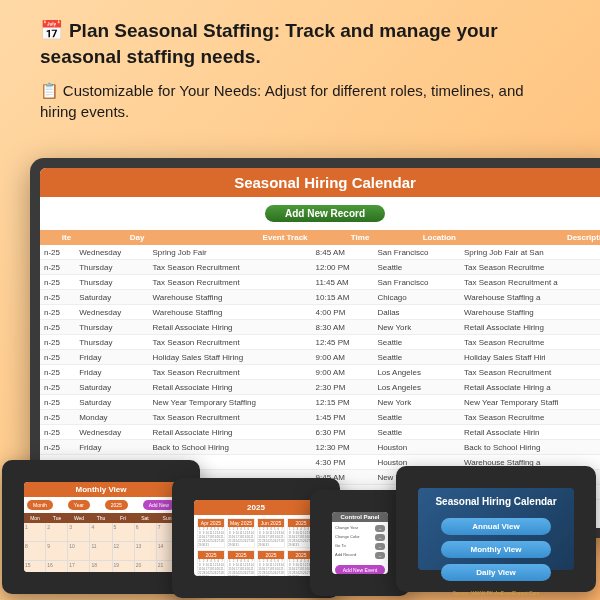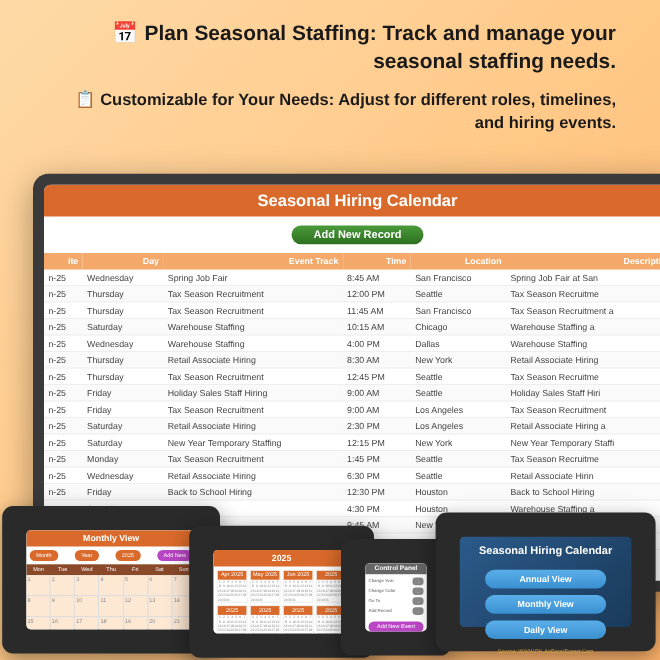--- a/index.html
+++ b/index.html
@@ -1,19 +1,19 @@
 <!DOCTYPE html>
 <html><head>
 <meta charset="utf-8">
 <style>
 *{margin:0;padding:0;box-sizing:border-box;font-family:Arial,sans-serif}
 body{width:600px;height:600px;background:linear-gradient(135deg,#ffd9a6 0%,#ffc988 50%,#ffb36b 100%);overflow:hidden;position:relative}
-.hero{text-align:right;padding:18px 40px 10px}
+.hero{text-align:left;padding:18px 40px 10px}
 .hero h1{font-size:19px;font-weight:700;color:#1a1a1a;line-height:1.35;margin-bottom:12px}
-.hero h2{font-size:15px;font-weight:700;color:#1a1a1a;line-height:1.35}
+.hero h2{font-size:15px;font-weight:400;color:#1a1a1a;line-height:1.35}
 .tablet{position:absolute;left:30px;top:158px;width:590px;height:380px;background:#3a3a3a;border-radius:14px;padding:10px;box-shadow:0 8px 30px rgba(0,0,0,.35)}
 .screen{width:100%;height:100%;background:#fff;border-radius:6px;overflow:hidden;display:flex;flex-direction:column}
 .titlebar{background:#d96a2b;color:#fff;text-align:center;padding:6px;font-size:15px;font-weight:700}
 .btnrow{display:flex;justify-content:center;gap:22px;padding:8px;background:#fff}
 .pill{border-radius:14px;padding:3px 20px;font-size:10px;font-weight:700;color:#fff;border:none;cursor:pointer}
 .pill.green{background:linear-gradient(#4a9b3a,#2d7020)}
 .pill.purple{background:linear-gradient(#b946c4,#8a2a91)}
 .pill.red{background:linear-gradient(#e84545,#b82525)}
 .tbl{width:100%;font-size:8px;border-collapse:collapse}
 .tbl th{background:#f4a869;color:#fff;padding:3px 4px;text-align:right;font-weight:700;font-size:8px}

